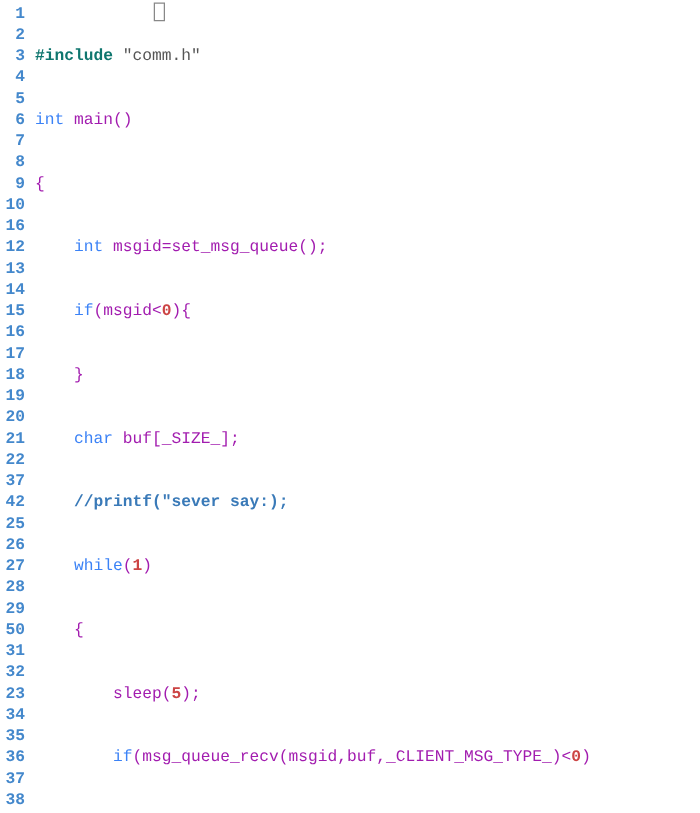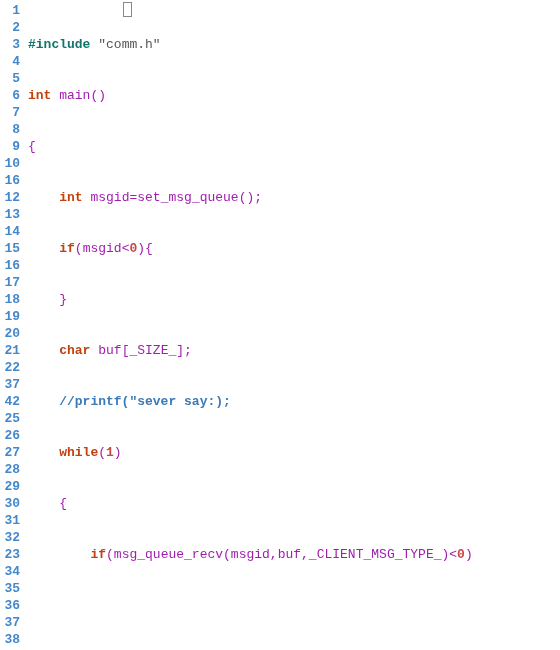--- a/index.html
+++ b/index.html
@@ -36,21 +36,21 @@
   .cursor-box {
     position: absolute;
     border: 1px solid #888;
     width: 9px;
     height: 15px;
     pointer-events: none;
   }
   
   .c-pre   { color: #0f766e; font-weight: bold; }      
   .c-str   { color: #555555; }                          
-  .c-kw    { color: #c2410c; font-weight: bold; }       
+  .c-kw    { color: #3b82f6; font-weight: normal; }       
   .c-num   { color: #cc4444; font-weight: bold; }       
   .c-cmt   { color: #3a7ab8; font-weight: bold; }       
   .c-id    { color: #a21caf; }       
 </style>
 </head>
 <body>
 
 <div class="editor">
   <div class="gutter">
     <div class="line">1</div>
@@ -75,21 +75,21 @@
     <div class="line">20</div>
     <div class="line">21</div>
     <div class="line">22</div>
     <div class="line">37</div>
     <div class="line">42</div>
     <div class="line">25</div>
     <div class="line">26</div>
     <div class="line">27</div>
     <div class="line">28</div>
     <div class="line">29</div>
-    <div class="line">30</div>
+    <div class="line">50</div>
     <div class="line">31</div>
     <div class="line">32</div>
     <div class="line">23</div>
     <div class="line">34</div>
     <div class="line">35</div>
     <div class="line">36</div>
     <div class="line">37</div>
     <div class="line">38</div>
   </div>
 
@@ -97,20 +97,21 @@
     <div class="line"><span class="c-pre">#include</span> <span class="c-str">"comm.h"</span></div>
     <div class="line"><span class="c-kw">int</span><span class="c-id"> main()</span></div>
     <div class="line"><span class="c-id">{</span></div>
     <div class="line"><span>    </span><span class="c-kw">int</span><span class="c-id"> msgid=set_msg_queue();</span></div>
     <div class="line"><span>    </span><span class="c-kw">if</span><span class="c-id">(msgid&lt;</span><span class="c-num">0</span><span class="c-id">){</span></div>
     <div class="line"><span>    </span><span class="c-id">}</span></div>
     <div class="line"><span>    </span><span class="c-kw">char</span><span class="c-id"> buf[_SIZE_];</span></div>
     <div class="line"><span class="c-cmt">    //printf("sever say:);</span></div>
     <div class="line"><span>    </span><span class="c-kw">while</span><span class="c-id">(</span><span class="c-num">1</span><span class="c-id">)</span></div>
     <div class="line"><span>    </span><span class="c-id">{</span></div>
+    <div class="line"><span class="c-id">        sleep(</span><span class="c-num">5</span><span class="c-id">);</span></div>
     <div class="line"><span>        </span><span class="c-kw">if</span><span class="c-id">(msg_queue_recv(msgid,buf,_CLIENT_MSG_TYPE_)&lt;</span><span class="c-num">0</span><span class="c-id">)</span></div>
     
     
     
     
     
     
     
     
     

